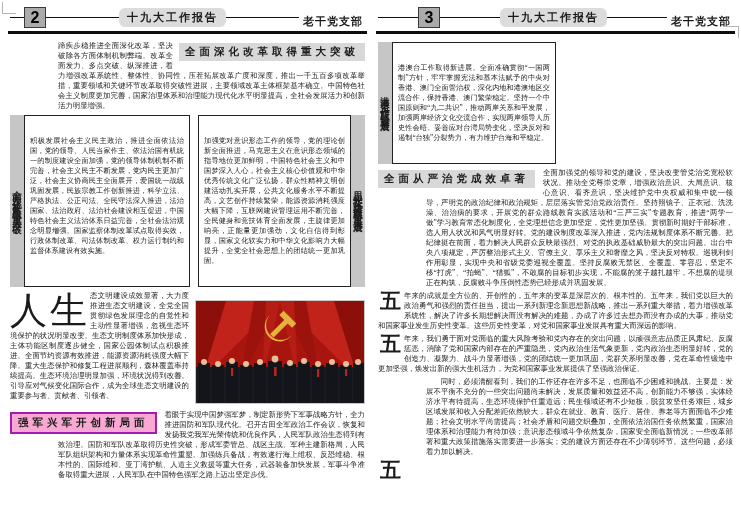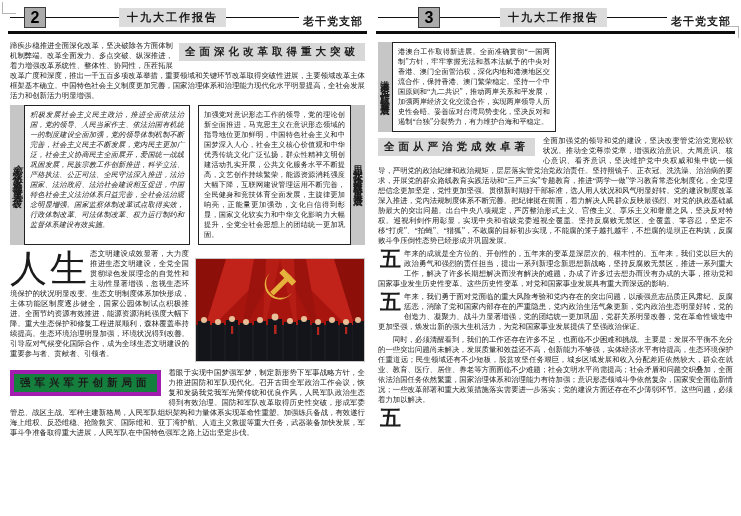--- a/index.html
+++ b/index.html
@@ -11,39 +11,39 @@
   .crop-tr { right:2px; top:26px; border-right:1px solid #b5b5b5; border-top:1px solid #b5b5b5; }
   .page { width:359px; height:506px; background:#fff; display:flex; flex-direction:column; }
   
   .pg-header { display:flex; align-items:center; height:26px; padding:0 2px; }
   .h-line { height:1px; background:#111; }
   .h-line.short { width:14px; }
   .h-line.grow { flex:1; }
   .pagenum { width:22px; height:21px; background:#ababab; border:1px solid #3a3a3a; color:#000;
              font-weight:bold; font-size:16px; line-height:19px; text-align:center;
              font-family:"Liberation Sans","DejaVu Sans",sans-serif; }
-  .issue-title { background:#dcdcdc; padding:2px 8px; font-size:11px; font-weight:bold; letter-spacing:2px; }
+  .issue-title { background:#dcdcdc; padding:2px 8px; font-size:11px; font-weight:bold; letter-spacing:2px;border-radius:6px; }
   .unit-name { font-size:11px; font-weight:bold; letter-spacing:1px; margin:8px 2px 0 4px; white-space:nowrap; }
   .thick-rule { height:3px; background:#0d0d0d; margin:1px 0 3px 0; }
   
   .pg-body { flex:1; overflow:hidden; font-size:7.4px; line-height:10px; text-align:justify;
              word-break:break-all; padding:1px 2px; }
-  .para { text-align:justify; }
+  .para { text-align:justify;margin-left:48px; }
   .para.indent { text-indent:2em; }
   .gray-heading { background:#d8d8d8; font-size:10.5px; font-weight:bold; letter-spacing:4px;
                   text-align:center; padding:4px 6px; white-space:nowrap; }
   .float-r { float:right; margin:2px 0 3px 6px; }
   .float-l { float:left; margin:2px 8px 3px 0; }
-  .boxed-heading { border:4px solid #a21caf; background:#15803d; }
+  .boxed-heading { border:2px solid #a21caf; background:#f9a8d4; }
   .box-row { display:flex; gap:8px; margin:4px 0 4px 0; }
   .side-box { display:flex; align-items:stretch; }
   .v-label { background:#c6c6c6; writing-mode:vertical-rl; text-orientation:upright;
              font-size:9.5px; font-weight:bold; letter-spacing:3px; padding:6px 2px; text-align:center;
              display:flex; align-items:center; justify-content:center; }
-  .box-text { border:1.3px solid #222; padding:4px 5px; font-size:7.2px; line-height:10px;
+  .box-text { border:1.3px solid #222; padding:20px 5px; font-size:7.2px; line-height:10px;
               text-align:justify; word-break:break-all; background:#fff; }
   .dropcap-lg { float:left; font-size:37px; line-height:37px; padding:1px 3px 0 0; font-weight:400; }
   .dropcap-sm { float:left; font-size:21px; line-height:21px; font-weight:bold; padding:0 3px 0 2px; }
   .section { margin-top:3px; }
   .clear { clear:both; }
   .photo { width:170px; height:104px; border:1px solid #c9c9c9; background:#a61713; overflow:hidden; }
   .photo svg { display:block; }
 </style>
 </head>
 <body>
@@ -65,21 +65,21 @@
 
     <div class="pg-body">
 
       <div class="section">
         <div class="gray-heading float-r">全面深化改革取得重大突破</div>
         <div class="para">蹄疾步稳推进全面深化改革，坚决破除各方面体制机制弊端。改革全面发力、多点突破、纵深推进，着力增强改革系统性、整体性、协同性，压茬拓展改革广度和深度，推出一千五百多项改革举措，重要领域和关键环节改革取得突破性进展，主要领域改革主体框架基本确立。中国特色社会主义制度更加完善，国家治理体系和治理能力现代化水平明显提高，全社会发展活力和创新活力明显增强。</div>
       </div>
       <div class="clear"></div>
 
       <div class="box-row">
-        <div class="side-box" style="width:180px;font-style:italic;">
+        <div class="side-box" style="width:180px;">
           <div class="v-label">全面深化改革取得重大突破</div>
           <div class="box-text" style="flex:1;">积极发展社会主义民主政治，推进全面依法治国，党的领导、人民当家作主、依法治国有机统一的制度建设全面加强，党的领导体制机制不断完善，社会主义民主不断发展，党内民主更加广泛，社会主义协商民主全面展开，爱国统一战线巩固发展，民族宗教工作创新推进，科学立法、严格执法、公正司法、全民守法深入推进，法治国家、法治政府、法治社会建设相互促进，中国特色社会主义法治体系日益完善，全社会法治观念明显增强。国家监察体制改革试点取得实效，行政体制改革、司法体制改革、权力运行制约和监督体系建设有效实施。</div>
         </div>
         <div class="side-box" style="flex:1;">
           <div class="box-text" style="flex:1;">加强党对意识形态工作的领导，党的理论创新全面推进，马克思主义在意识形态领域的指导地位更加鲜明，中国特色社会主义和中国梦深入人心，社会主义核心价值观和中华优秀传统文化广泛弘扬，群众性精神文明创建活动扎实开展，公共文化服务水平不断提高，文艺创作持续繁荣，能源资源消耗强度大幅下降，互联网建设管理运用不断完善，全民健身和竞技体育全面发展，主旋律更加响亮，正能量更加强劲，文化自信得到彰显，国家文化软实力和中华文化影响力大幅提升，全党全社会思想上的团结统一更加巩固。</div>
           <div class="v-label">思想文化建设取得重大进展</div>
         </div>
       </div>
 
       <div class="section">
@@ -142,21 +142,21 @@
       </div>
 
       <div class="section">
         <span class="dropcap-lg">生</span>
         <span>态文明建设成效显著，大力度推进生态文明建设，全党全国贯彻绿色发展理念的自觉性和主动性显著增强，忽视生态环境保护的状况明显改变。生态文明制度体系加快形成，主体功能区制度逐步健全，国家公园体制试点积极推进。全面节约资源有效推进，能源资源消耗强度大幅下降。重大生态保护和修复工程进展顺利，森林覆盖率持续提高。生态环境治理明显加强，环境状况得到改善。引导应对气候变化国际合作，成为全球生态文明建设的重要参与者、贡献者、引领者。</span>
       </div>
       <div class="clear"></div>
 
       <div class="section">
         <div class="gray-heading boxed-heading float-l">强军兴军开创新局面</div>
-        <div class="para">着眼于实现中国梦强军梦，制定新形势下军事战略方针，全力推进国防和军队现代化。召开古田全军政治工作会议，恢复和发扬我党我军光荣传统和优良作风，人民军队政治生态得到有效治理。国防和军队改革取得历史性突破，形成军委管总、战区主战、军种主建新格局，人民军队组织架构和力量体系实现革命性重塑。加强练兵备战，有效遂行海上维权、反恐维稳、抢险救灾、国际维和、亚丁湾护航、人道主义救援等重大任务，武器装备加快发展，军事斗争准备取得重大进展，人民军队在中国特色强军之路上迈出坚定步伐。</div>
+        <div class="para">着眼于实现中国梦强军梦，制定新形势下军事战略方针，全力推进国防和军队现代化。召开古田全军政治工作会议，恢复和发扬我党我军光荣传统和优良作风，人民军队政治生态得到有效治理。国防和军队改革取得历史性突破，形成军委管总、战区主战、军种主建新格局，人民军队组织架构和力量体系实现革命性重塑。加强练兵备战，有效遂行海上维权、反恐维稳、根本性的、国际维和、亚丁湾护航、人道主义救援等重大任务，武器装备加快发展，军事斗争准备取得重大进展，人民军队在中国特色强军之路上迈出坚定步伐。</div>
       </div>
       <div class="clear"></div>
 
     </div>
   </div>
 
   <div class="page">
     <div class="pg-header">
       <div class="h-line" style="width:40px;"></div>
       <div class="pagenum">3</div>
@@ -177,21 +177,21 @@
       </div>
 
       <div class="section">
         <div class="gray-heading float-l">全面从严治党成效卓著</div>
         <div class="para">全面加强党的领导和党的建设，坚决改变管党治党宽松软状况。推动全党尊崇党章，增强政治意识、大局意识、核心意识、看齐意识，坚决维护党中央权威和集中统一领导，严明党的政治纪律和政治规矩，层层落实管党治党政治责任。坚持照镜子、正衣冠、洗洗澡、治治病的要求，开展党的群众路线教育实践活动和“三严三实”专题教育，推进“两学一做”学习教育常态化制度化，全党理想信念更加坚定，党性更加坚强。贯彻新时期好干部标准，选人用人状况和风气明显好转。党的建设制度改革深入推进，党内法规制度体系不断完善。把纪律挺在前面，着力解决人民群众反映最强烈、对党的执政基础威胁最大的突出问题。出台中央八项规定，严厉整治形式主义、官僚主义、享乐主义和奢靡之风，坚决反对特权。巡视利剑作用彰显，实现中央和省级党委巡视全覆盖。坚持反腐败无禁区、全覆盖、零容忍，坚定不移“打虎”、“拍蝇”、“猎狐”，不敢腐的目标初步实现，不能腐的笼子越扎越牢，不想腐的堤坝正在构筑，反腐败斗争压倒性态势已经形成并巩固发展。</div>
       </div>
       <div class="clear"></div>
 
       <div class="section">
         <span class="dropcap-sm">五</span>
-        <span>年来的成就是全方位的、开创性的，五年来的变革是深层次的、根本性的。五年来，我们党以巨大的政治勇气和强烈的责任担当，提出一系列新理念新思想新战略，坚持反腐败无禁区，推进一系列重大工作，解决了许多长期想解决而没有解决的难题，办成了许多过去想办而没有办成的大事，推动党和国家事业发生历史性变革。这些历史性变革，对党和国家事业发展具有重大而深远的影响。</span>
+        <span>年来的成就是全方位的、开创性的，五年来的变革是深层次的、根本性的。五年来，我们党以巨大的政治勇气和强烈的责任担当，提出一系列新理念新思想新战略，推出一系列重大举措，着力增强改革系统性，解决了许多长期想解决而没有解决的难题，办成了许多过去想办而没有办成的大事，推动党和国家事业发生历史性变革。这些历史性变革，对党和国家事业发展具有重大而深远的影响。</span>
       </div>
       <div class="clear"></div>
 
       <div class="section">
         <span class="dropcap-sm">五</span>
         <span>年来，我们勇于面对党面临的重大风险考验和党内存在的突出问题，以顽强意志品质正风肃纪、反腐惩恶，消除了党和国家内部存在的严重隐患，党内政治生活气象更新，党内政治生态明显好转，党的创造力、凝聚力、战斗力显著增强，党的团结统一更加巩固，党群关系明显改善，党在革命性锻造中更加坚强，焕发出新的强大生机活力，为党和国家事业发展提供了坚强政治保证。</span>
       </div>
       <div class="clear"></div>
 
       <div class="section para indent">同时，必须清醒看到，我们的工作还存在许多不足，也面临不少困难和挑战。主要是：发展不平衡不充分的一些突出问题尚未解决，发展质量和效益还不高，创新能力不够强，实体经济水平有待提高，生态环境保护任重道远；民生领域还有不少短板，脱贫攻坚任务艰巨，城乡区域发展和收入分配差距依然较大，群众在就业、教育、医疗、居住、养老等方面面临不少难题；社会文明水平尚需提高；社会矛盾和问题交织叠加，全面依法治国任务依然繁重，国家治理体系和治理能力有待加强；意识形态领域斗争依然复杂，国家安全面临新情况；一些改革部署和重大政策措施落实需要进一步落实；党的建设方面还存在不少薄弱环节。这些问题，必须着力加以解决。</div>

